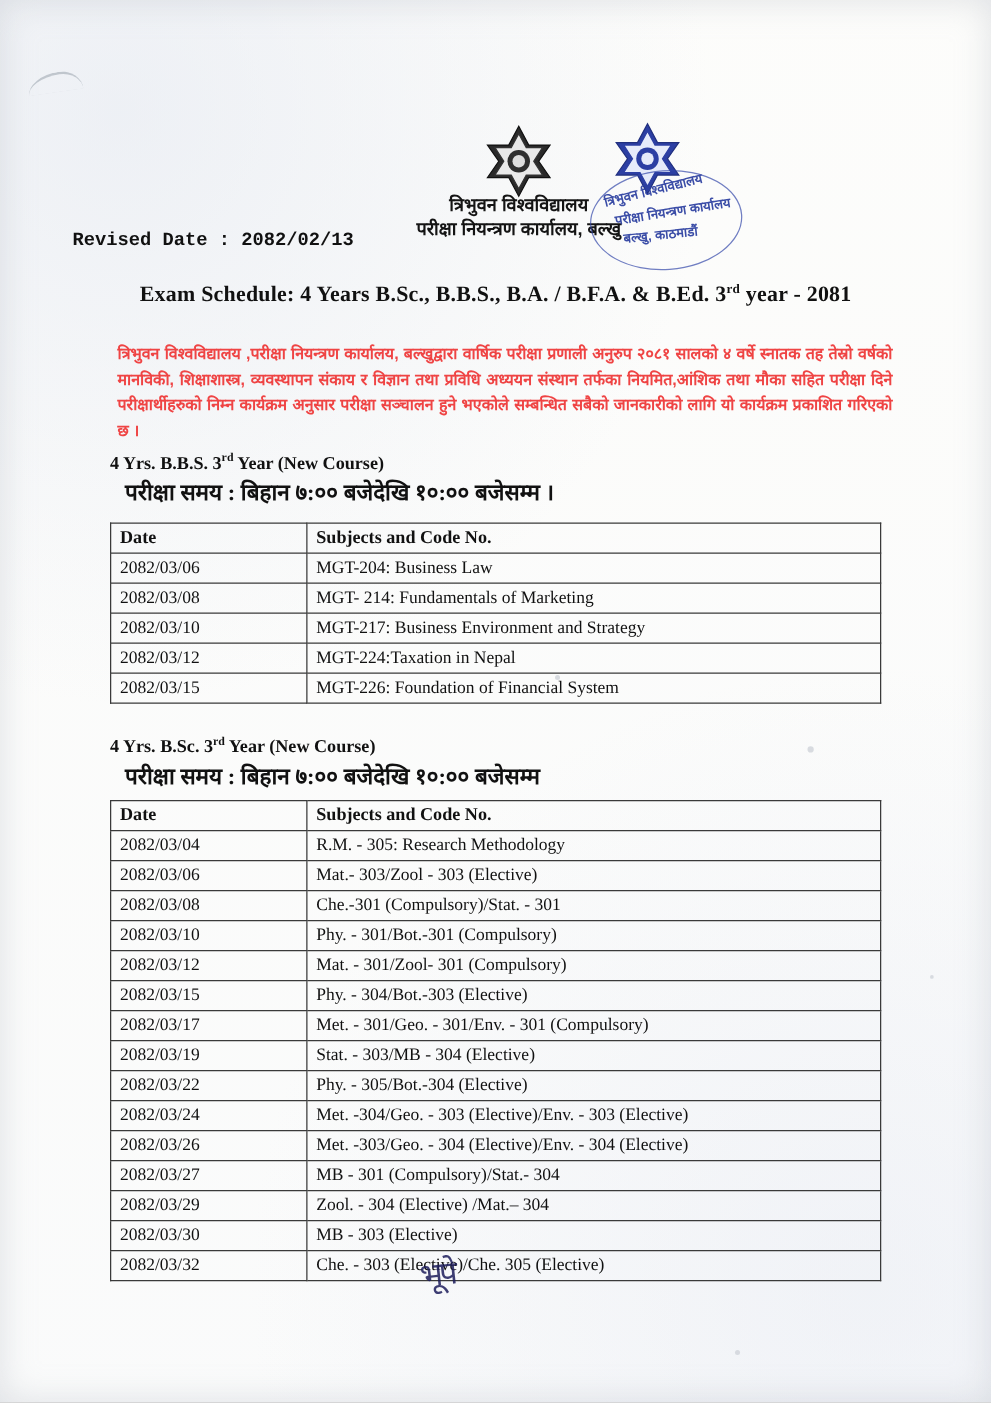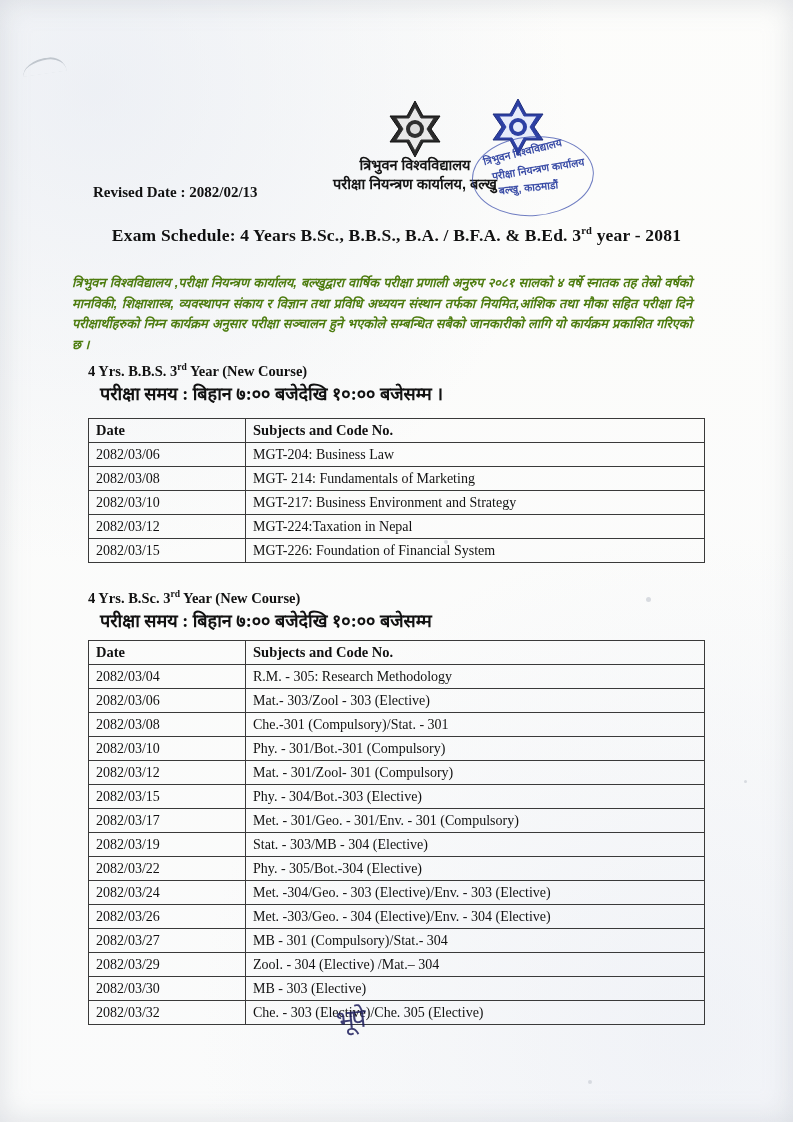--- a/index.html
+++ b/index.html
@@ -96,51 +96,50 @@
     position: absolute;
     left: 2px; top: -6px;
     width: 120px; height: 78px;
     border: 1.5px solid #3146a8;
     border-radius: 50%;
     opacity: .75;
   }
 
   .revised-date {
     position: absolute;
-    left: 93px;
+    left: 58px;
     top: 184px;
-    font-family: Liberation Serif, serif;
+    font-family: Liberation Mono, monospace;
     font-weight: bold;
     font-size: 15px;
   }
   .doc-title {
     position: absolute;
     left: 0;
     top: 225px;
     width: 793px;
     text-align: center;
     font-family: "Liberation Serif", serif;
     font-weight: bold;
     font-size: 17.5px;
     letter-spacing: .2px;
   }
   .doc-title sup { font-size: 10.5px; }
 
   .intro {
     position: absolute;
-    left: 72px;
+    left: 94px;
     top: 273px;
     width: 620px;
     font-family: "Liberation Sans", sans-serif;
     font-size: 12.8px;
     line-height: 20.5px;
     text-align: justify;
     font-weight: bold;
-    color: #4d7c0f;
-    font-style: italic;
+    color: #ef4444;
   }
 
   
   .section-head {
     position: absolute;
     left: 88px;
     font-family: "Liberation Serif", serif;
     font-weight: bold;
     font-size: 14.5px;
   }

